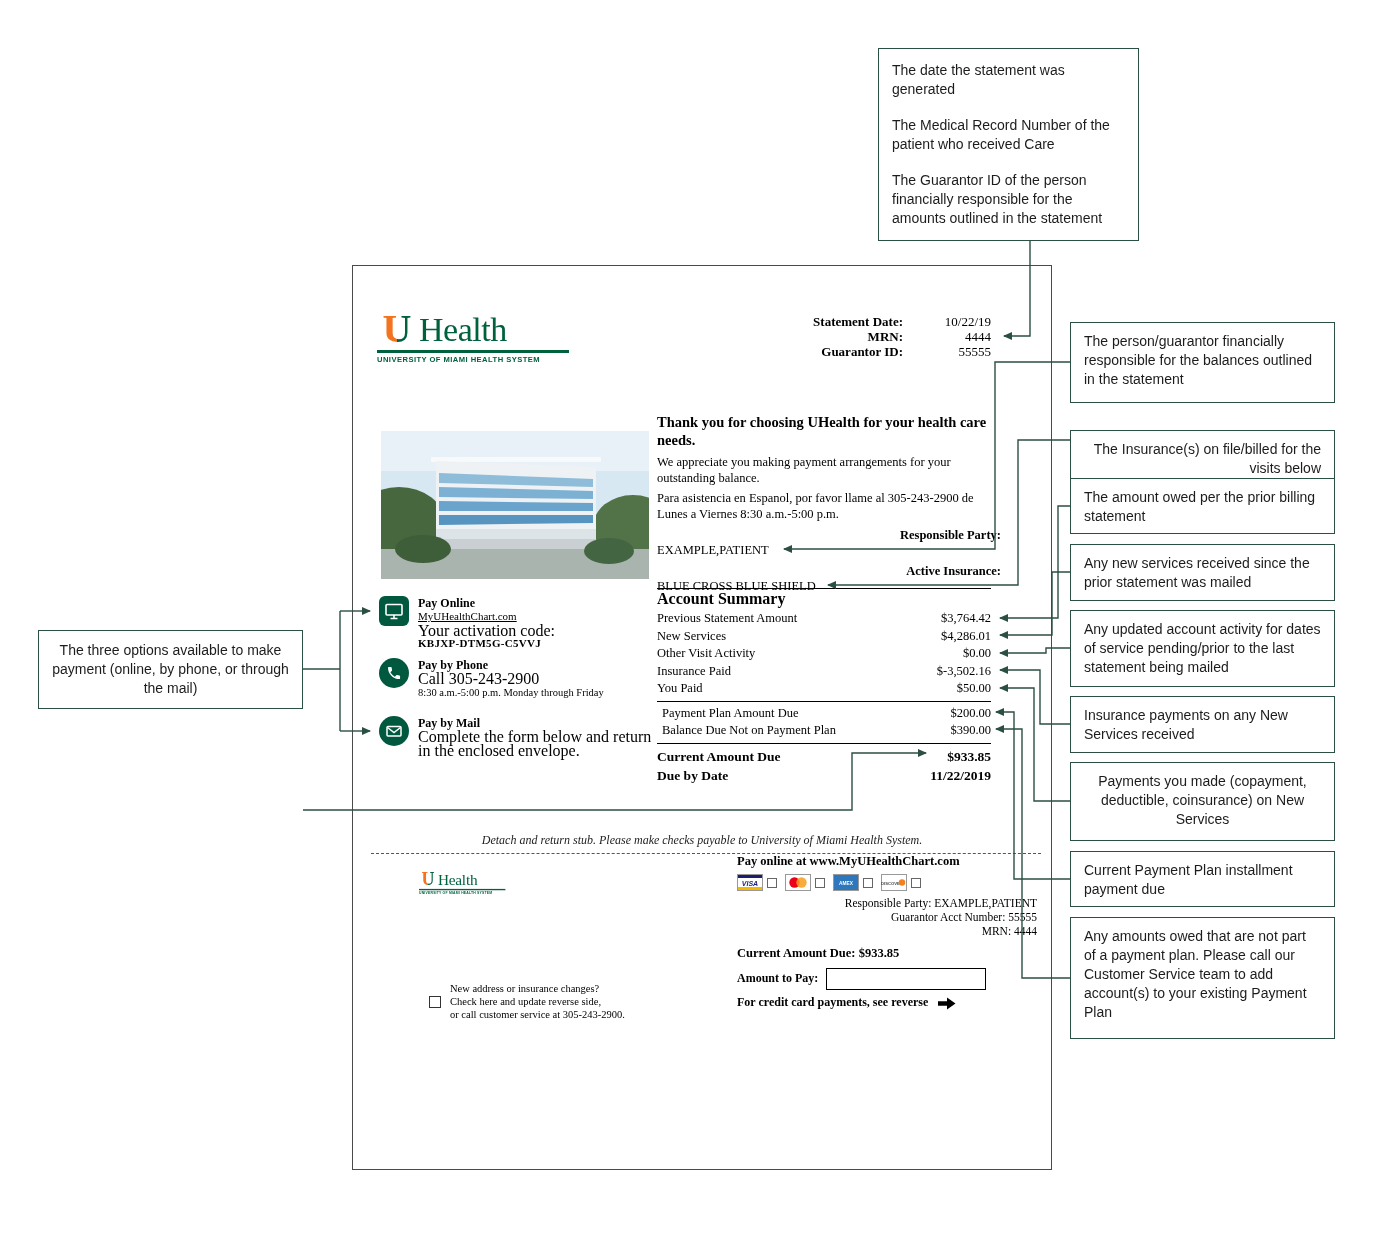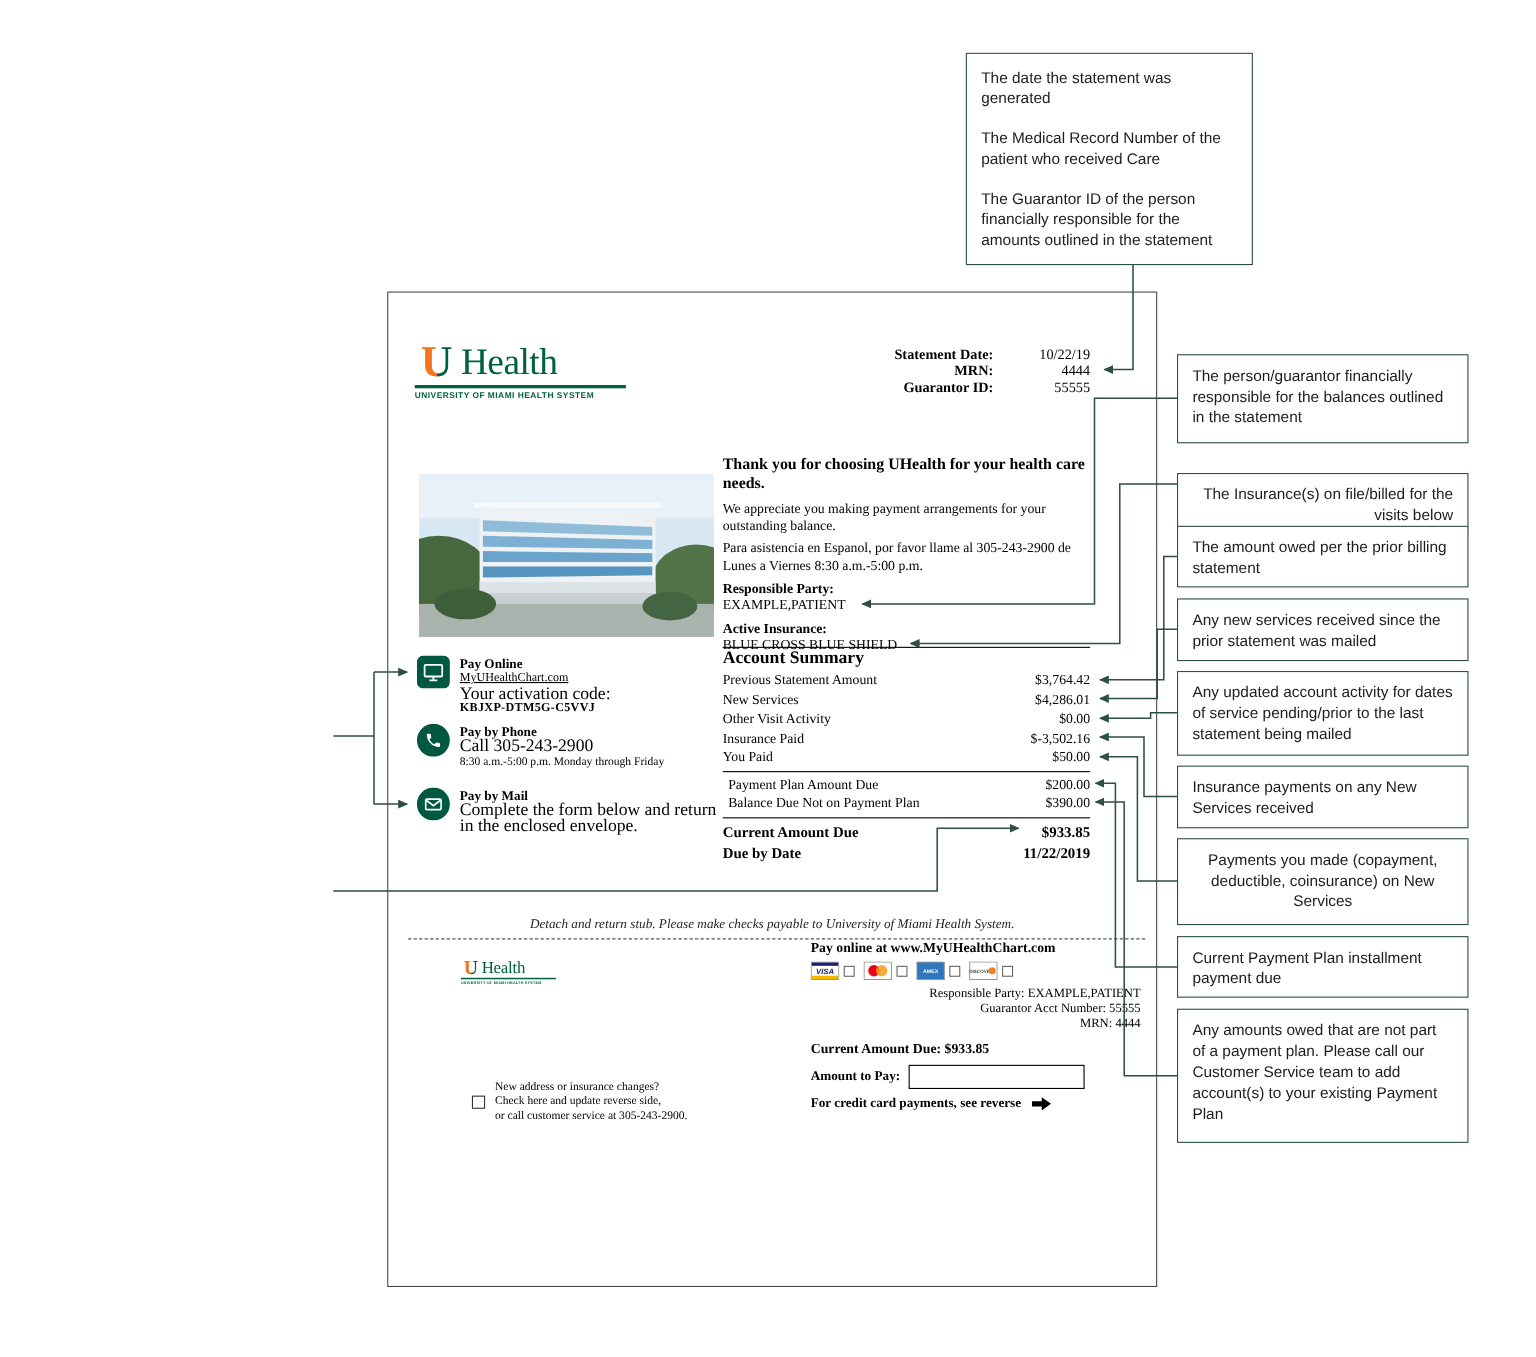--- a/index.html
+++ b/index.html
@@ -40,21 +40,21 @@
 
   
   .photo{position:absolute;left:28px;top:165px;width:268px;height:148px;overflow:hidden;}
 
   
   .intro{position:absolute;left:304px;top:148px;width:344px;font-size:12.5px;line-height:15.5px;}
   .thanks{font-size:14.5px;font-weight:bold;line-height:17.5px;margin:0 0 6px;}
   .intro p{margin:0 0 5px;}
   .intro p.sp{margin:0 0 6px;}
   .kv{margin:0 0 7px;}
-  .klbl{font-weight:bold;line-height:14.5px;}
+  .klbl{font-weight:bold;line-height:14.5px;text-align:right;}
   .kval{line-height:14.5px;}
 
   
   .summary{position:absolute;left:304px;top:322px;width:334px;font-size:12.5px;}
   .rule{border-top:1.2px solid #000;height:0;}
   .rule-mid{margin:3px 0;}
   .sum-title{font-weight:bold;font-size:16px;line-height:16px;padding:2px 0 3px;}
   .srow{display:flex;justify-content:space-between;line-height:17.5px;}
   .srow.plan{padding-left:5px;}
   .srow.total{font-weight:bold;font-size:13.5px;line-height:19px;}
@@ -93,20 +93,23 @@
 <body>
 
 <div class="canvas">
 
   <div class="callout callout-top">
     <p>The date the statement was generated</p>
     <p>The Medical Record Number of the patient who received Care</p>
     <p>The Guarantor ID of the person financially responsible for the amounts outlined in the statement</p>
   </div>
 
+  <div class="callout callout-l" style="top:630px;height:79px;">
+    <p>The three options available to make payment (online, by phone, or through the mail)</p>
+  </div>
 
   <div class="callout callout-r" style="top:322px;height:81px;">
       <p>The person/guarantor financially responsible for the balances outlined in the statement</p>
     </div>
   <div class="callout callout-r" style="top:430px;height:56px;text-align:right;">
       <p>The Insurance(s) on file/billed for the visits below</p>
     </div>
   <div class="callout callout-r" style="top:478px;height:56px;">
       <p>The amount owed per the prior billing statement</p>
     </div>

